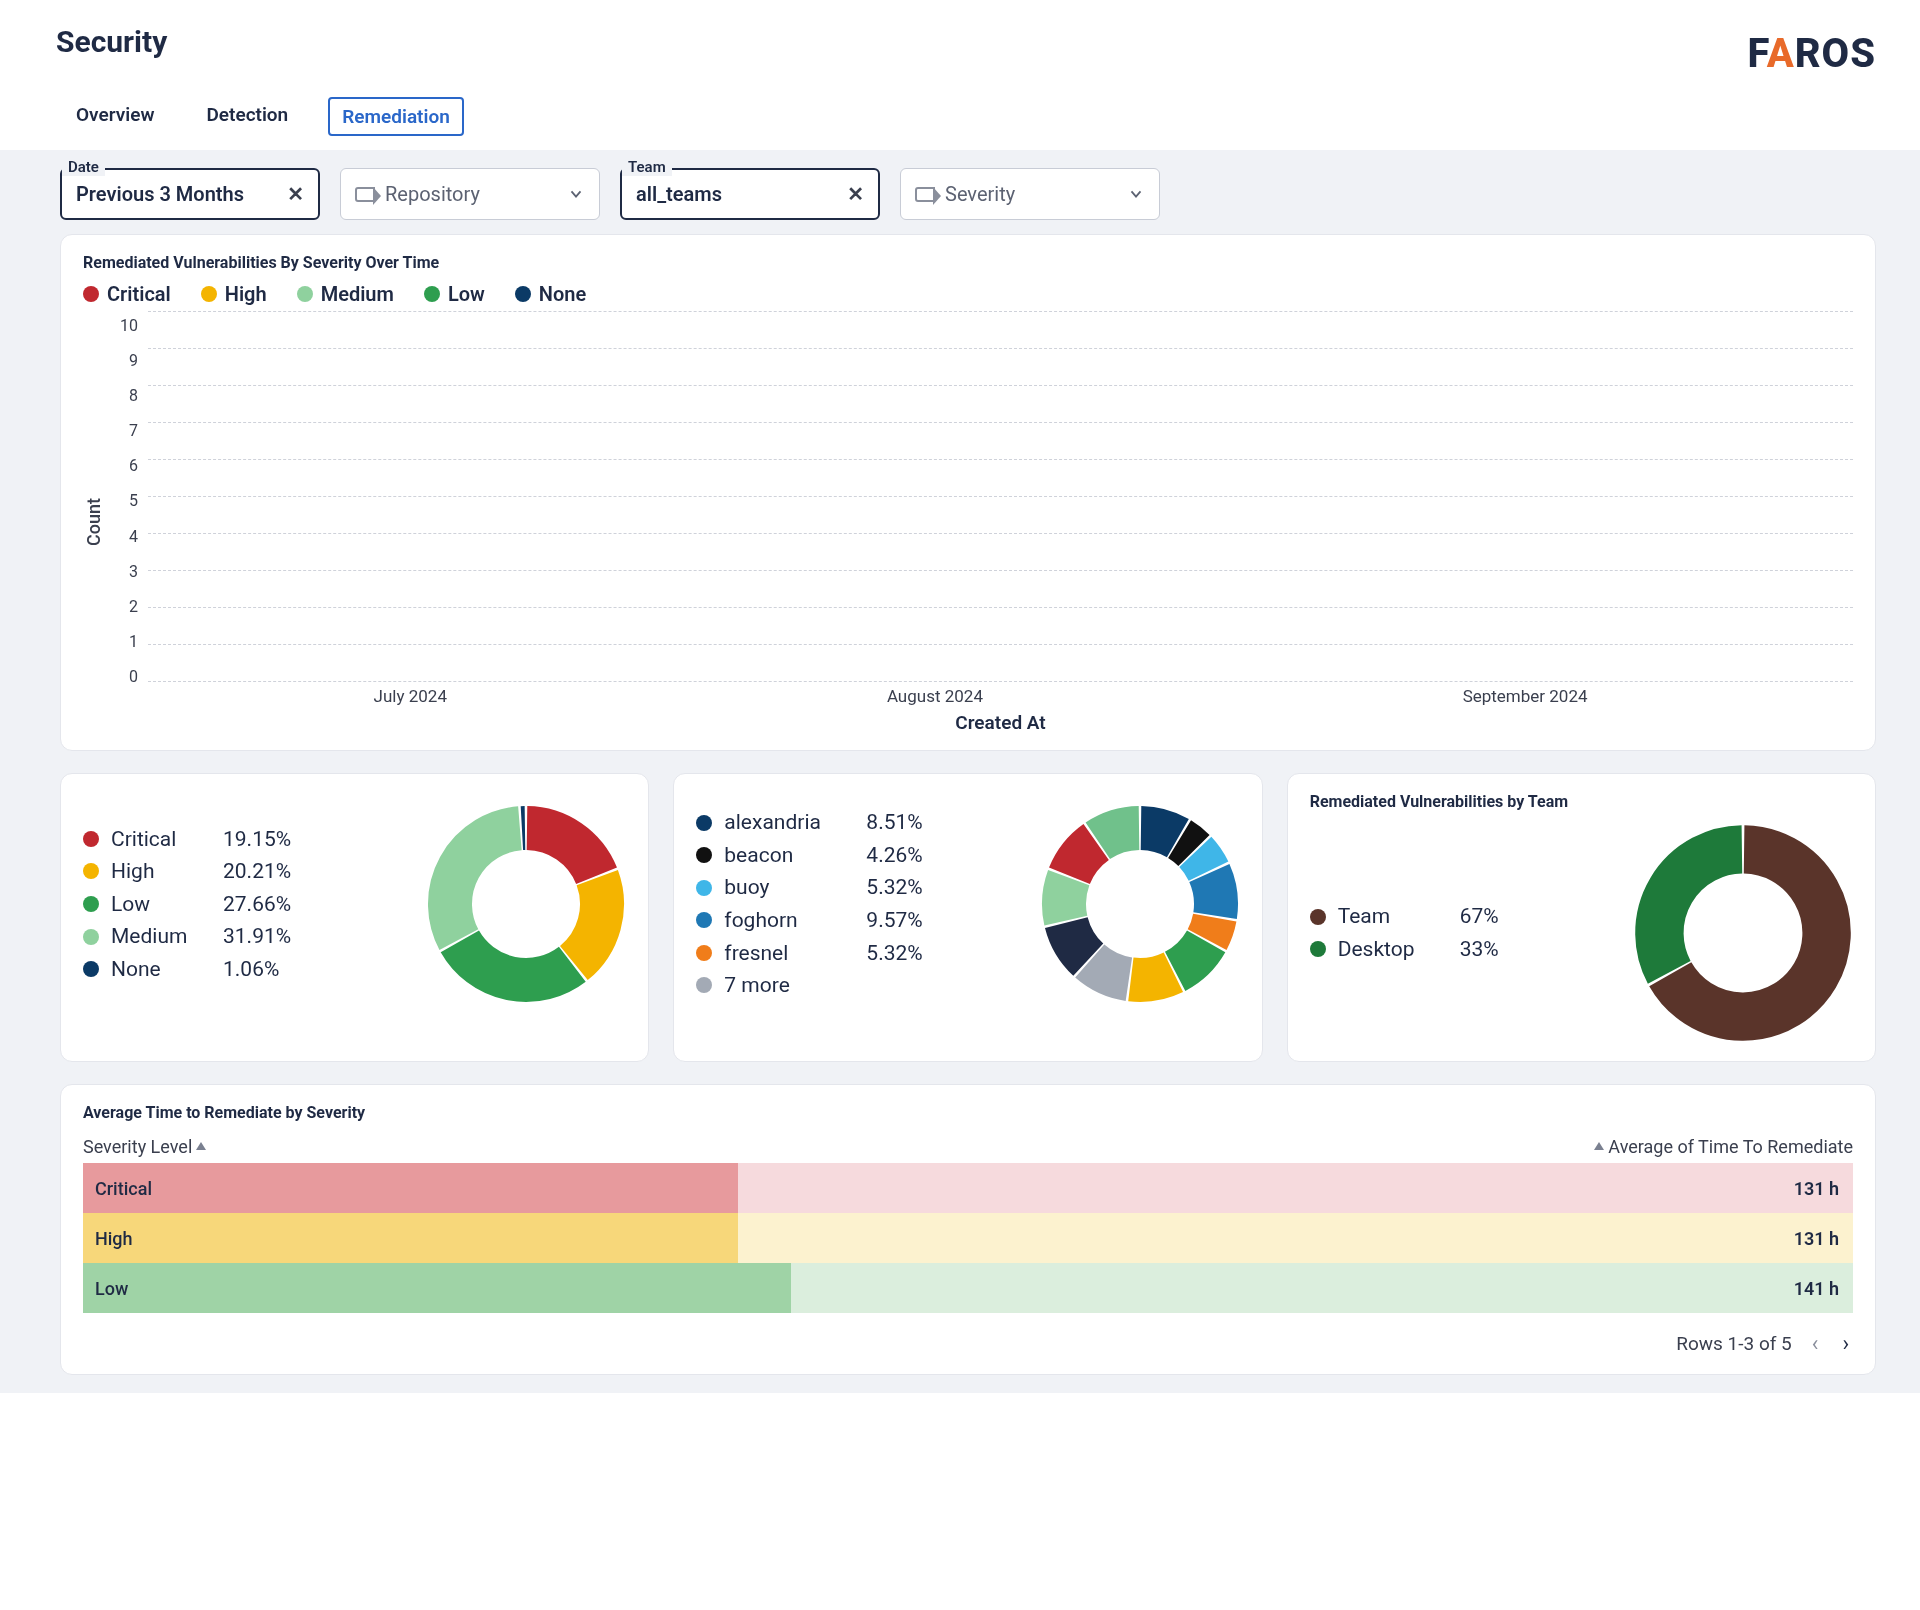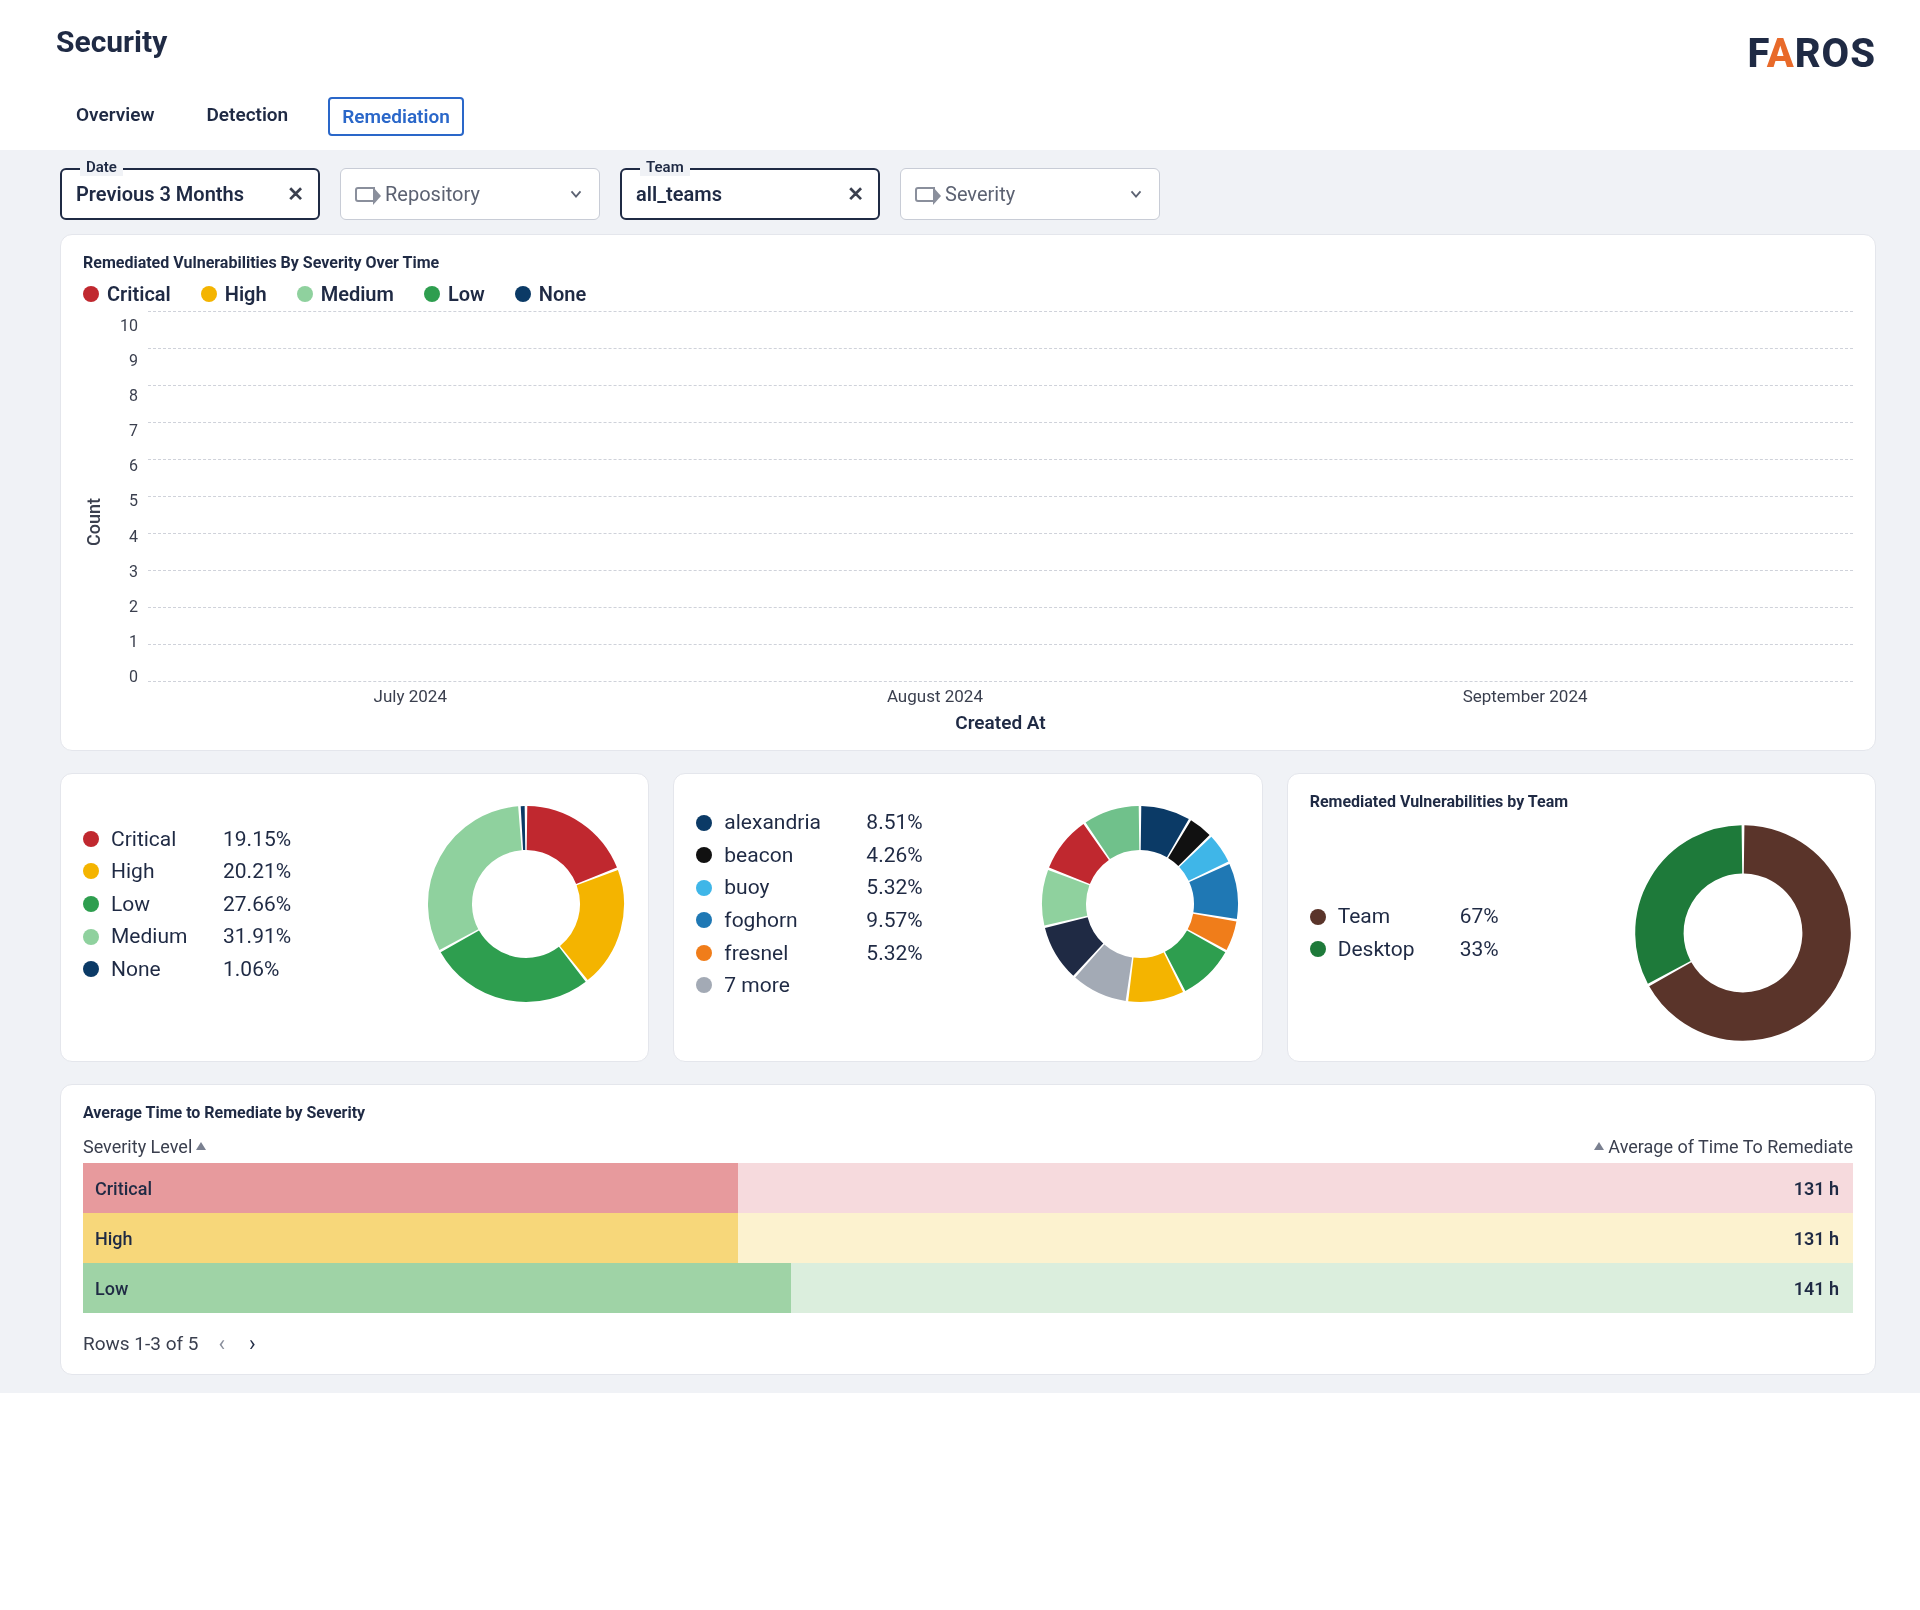--- a/index.html
+++ b/index.html
@@ -26,21 +26,21 @@
   
   .tabs { display:flex; gap:28px; padding: 20px 0 0 64px; font-size:19px; font-weight:600; color:#1f2a44; }
   .tab { padding:6px 12px; cursor:pointer; border-radius:4px; }
   .tab.active { border:2px solid #2a67c9; color:#2a67c9; }
   
   .body-area { background:#f0f2f6; margin-top:14px; padding:18px 14px 18px 14px; }
   
   .filters { display:flex; gap:20px; padding:0 30px 14px 46px; }
   .filter { position:relative; display:flex; align-items:center; height:52px; border:1px solid #c8ccd6; border-radius:6px; background:#fff; padding:0 14px; gap:10px; min-width:260px; font-size:20px; color:#5c6272;}
   .filter.active { border:2px solid #1f2a44; color:#1f2a44; font-weight:600;}
-  .filter .flabel { position:absolute; top:-12px; left:18px; font-size:15px; color:#1f2a44; background:#f0f2f6; padding:0 6px; font-weight:600;}
+  .filter .flabel { position:absolute; top:-12px; left:0; font-size:15px; color:#1f2a44; background:#f0f2f6; padding:0 6px; font-weight:600;}
   .filter .clear { margin-left:auto; font-size:20px; color:#3a3f4e; cursor:pointer;}
   .filter .caret { margin-left:auto; }
   .tag-ico { width:20px; height:15px; border:2px solid #8a8f9c; border-radius:3px 0 0 3px; position:relative;}
   .tag-ico:after{content:"";position:absolute;right:-8px;top:-2px;border-left:8px solid #8a8f9c;border-top:9.5px solid transparent;border-bottom:9.5px solid transparent;}
   
   .panel { background:#fff; border:1px solid #e4e6ec; border-radius:12px; padding:18px 22px; }
   .panel-title { font-size:16px; font-weight:700; color:#1f2a44; }
   .main-chart { margin:0 30px 22px 46px; }
   .three-col { display:flex; gap:24px; margin:0 30px 22px 46px; }
   .three-col .panel { flex:1; min-height:260px; }
@@ -73,21 +73,21 @@
   .donut-svg { flex-shrink:0; }
   .donut-svg.small { margin-left:auto; }
   
   .bt-head { display:flex; justify-content:space-between; font-size:18px; color:#3a3f4e; margin:14px 0 6px 0;}
   .bt-head span{display:flex;align-items:center;gap:4px;}
   .bt-row { position:relative; height:50px; display:flex; align-items:center; font-size:18px; }
   .bt-row .fill { position:absolute; left:0; top:0; bottom:0; }
   .bt-row .bg   { position:absolute; left:0; top:0; bottom:0; right:0; }
   .bt-row .label { position:relative; padding-left:12px; font-weight:500; z-index:2;}
   .bt-row .value { position:relative; margin-left:auto; padding-right:14px; font-weight:600; z-index:2;}
-  .pager { display:flex; justify-content:flex-start; align-items:center; gap:16px; margin-top:18px; font-size:19px; color:#3a3f4e;}
+  .pager { display:flex; justify-content:flex-end; align-items:center; gap:16px; margin-top:18px; font-size:19px; color:#3a3f4e;}
   .pager .nav { font-size:22px; color:#8a8f9c; cursor:pointer; padding:0 4px;}
   .pager .nav.enabled{ color:#1f2a44;}
 </style>
 </head>
 <body>
 <div class="app">
 
 <div class="header">
   <div class="page-title">Security</div>
   <div class="logo">

